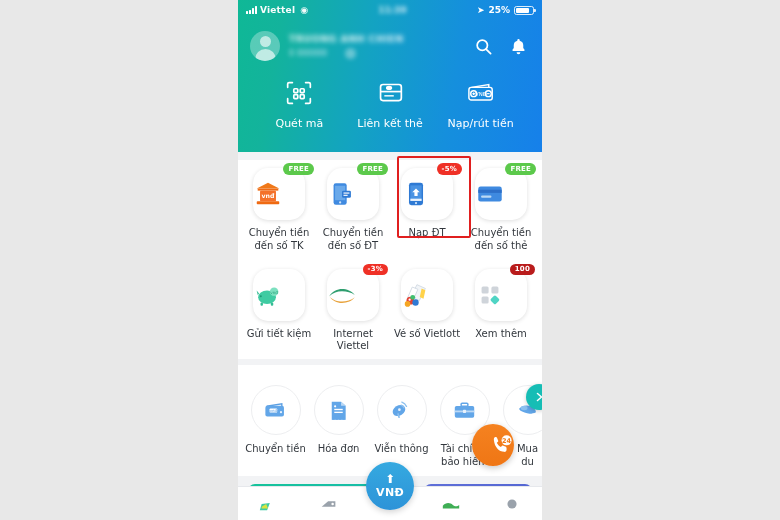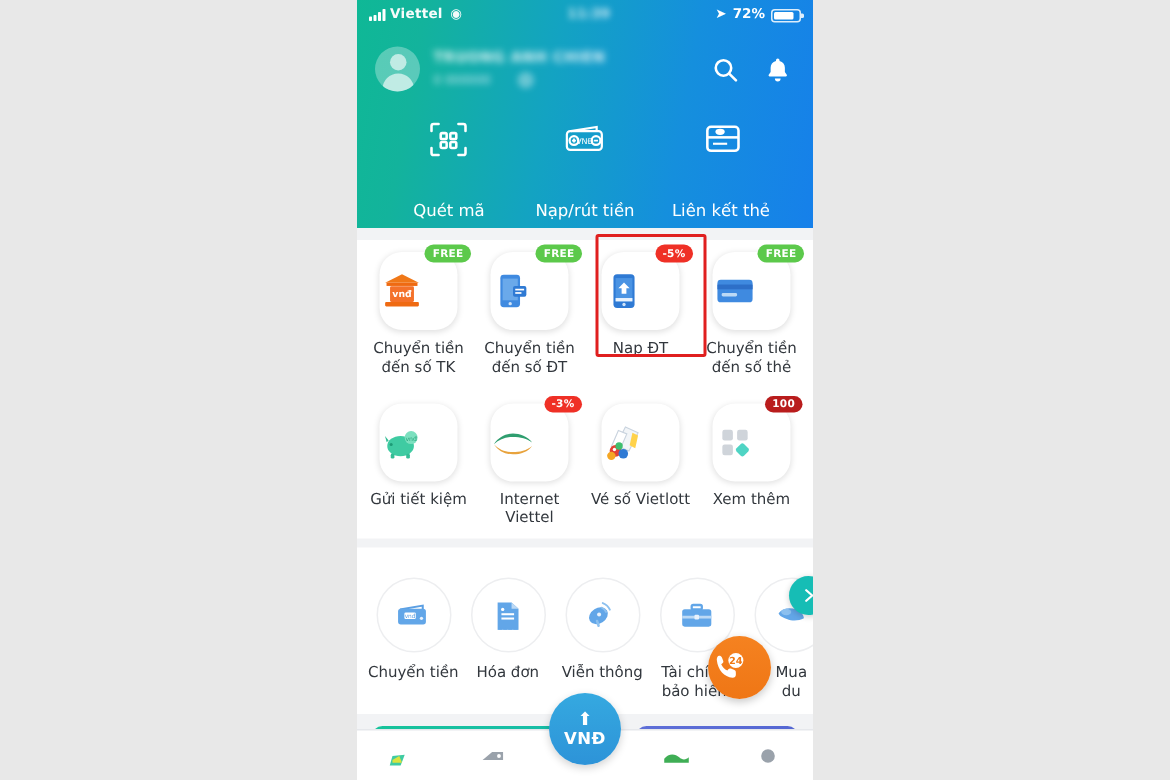--- a/index.html
+++ b/index.html
@@ -89,21 +89,21 @@
   .hicon svg { width: 100%; height: 100%; display:block; }
 
   
   .quick {
     display: flex; align-items: flex-start; justify-content: space-around;
     padding: 10px 16px 0 16px;
   }
   .qa { display:flex; flex-direction:column; align-items:center; width: 86px; }
   .qa-ic { width: 38px; height: 34px; color:#fff; }
   .qa-ic svg { width:100%; height:100%; display:block; }
-  .qa-lb { margin-top: 24px; font-size: 11px; color:#ffffff; white-space:nowrap; }
+  .qa-lb { margin-top: 7px; font-size: 11px; color:#ffffff; white-space:nowrap; }
 
   
   .body { background:#f2f3f5; padding-top: 2px; position:relative; }
   .card {
     background:#ffffff; margin: 6px 0 0 0; padding: 8px 0 6px 0;
   }
   .grid4 { display:flex; justify-content: space-around; padding: 0 4px; }
   .tile { width: 70px; display:flex; flex-direction:column; align-items:center; }
   .tile-ic {
     width: 52px; height: 52px; border-radius: 15px;
@@ -182,21 +182,21 @@
     box-shadow: 0 2px 6px rgba(0,0,0,.18); z-index: 7;
   }
   .fab-vnd .up { font-size: 12px; line-height: 1; margin-bottom:1px; }
   .fab-vnd .tx { font-size: 11px; font-weight:bold; letter-spacing:.3px; }
 
   
   .fab-sup {
     position:absolute; right: 28px; bottom: 54px;
     width: 42px; height: 42px; border-radius: 50%;
     background: linear-gradient(180deg,#f58220 0%, #ef7615 100%);
-    display:flex; align-items:center; justify-content:flex-start;
+    display:flex; align-items:center; justify-content:flex-end;
     box-shadow: 0 2px 6px rgba(0,0,0,.22); z-index: 8; color:#fff;
   }
   .fab-sup svg { width: 26px; height: 26px; }
 
   
   .annot {
     position:absolute; left: 159px; top: 156px;
     width: 74px; height: 82px;
     border: 2px solid #e01f1f; border-radius: 2px;
     z-index: 9; pointer-events:none;
@@ -217,21 +217,21 @@
               <i></i>
               <i></i>
               <i></i>
             </span>
           <span class="carrier">Viettel</span>
           <span class="wifi">◉</span>
         </div>
         <div class="sb-mid">11:39</div>
         <div class="sb-right">
           <span class="loc-arrow">➤</span>
-          <span>72%</span>
+          <span>25%</span>
           <span class="batt">
               <i></i>
             </span>
         </div>
       </div>
 
       <div class="profile">
         <div class="avatar"></div>
         <div class="pnames">
           <div class="pname">TRUONG ANH CHIEN</div>
@@ -268,44 +268,44 @@
               <rect x="21.3" y="13.5" width="4.2" height="4.2" rx="1"></rect>
               <rect x="14.5" y="19.8" width="4.2" height="4.2" rx="1"></rect>
               <rect x="21.3" y="19.8" width="4.2" height="4.2" rx="1"></rect>
             </svg>
           </span>
           <span class="qa-lb">Quét mã</span>
         </div>
 
         <div class="qa">
           <span class="qa-ic">
+            <svg viewBox="0 0 40 36" fill="none" stroke="currentColor" stroke-width="1.8">
+              <rect x="10" y="9" width="22" height="17" rx="2.6"></rect>
+              <line x1="10" y1="16.5" x2="32" y2="16.5"></line>
+              <line x1="14" y1="21" x2="24" y2="21" stroke-width="1.5"></line>
+              <ellipse cx="19" cy="12.6" rx="3.3" ry="2.2" fill="currentColor" stroke="none"></ellipse>
+            </svg>
+          </span>
+          <span class="qa-lb">Liên kết thẻ</span>
+        </div>
+
+        <div class="qa">
+          <span class="qa-ic">
             <svg viewBox="0 0 44 36" fill="none" stroke="currentColor" stroke-width="1.7">
               <path d="M11 11.5l20-3.2v4"></path>
               <rect x="8" y="11.5" width="27" height="14.5" rx="2.6"></rect>
               <circle cx="13.5" cy="18.8" r="3.4"></circle>
               <circle cx="30.5" cy="18.8" r="3.4"></circle>
               <line x1="12" y1="18.8" x2="15" y2="18.8" stroke-width="1.4"></line>
               <line x1="13.5" y1="17.3" x2="13.5" y2="20.3" stroke-width="1.4"></line>
               <line x1="29" y1="18.8" x2="32" y2="18.8" stroke-width="1.4"></line>
               <text x="22" y="21.2" font-size="6.2" fill="currentColor" stroke="none" text-anchor="middle" font-family="DejaVu Sans">VNĐ</text>
             </svg>
           </span>
           <span class="qa-lb">Nạp/rút tiền</span>
-        </div>
-
-        <div class="qa">
-          <span class="qa-ic">
-            <svg viewBox="0 0 40 36" fill="none" stroke="currentColor" stroke-width="1.8">
-              <rect x="10" y="9" width="22" height="17" rx="2.6"></rect>
-              <line x1="10" y1="16.5" x2="32" y2="16.5"></line>
-              <line x1="14" y1="21" x2="24" y2="21" stroke-width="1.5"></line>
-              <ellipse cx="19" cy="12.6" rx="3.3" ry="2.2" fill="currentColor" stroke="none"></ellipse>
-            </svg>
-          </span>
-          <span class="qa-lb">Liên kết thẻ</span>
         </div>
       </div>
     </div>
 
     <div class="body">
 
       <div class="card">
 
         <div class="grid4">
           <div class="tile">

